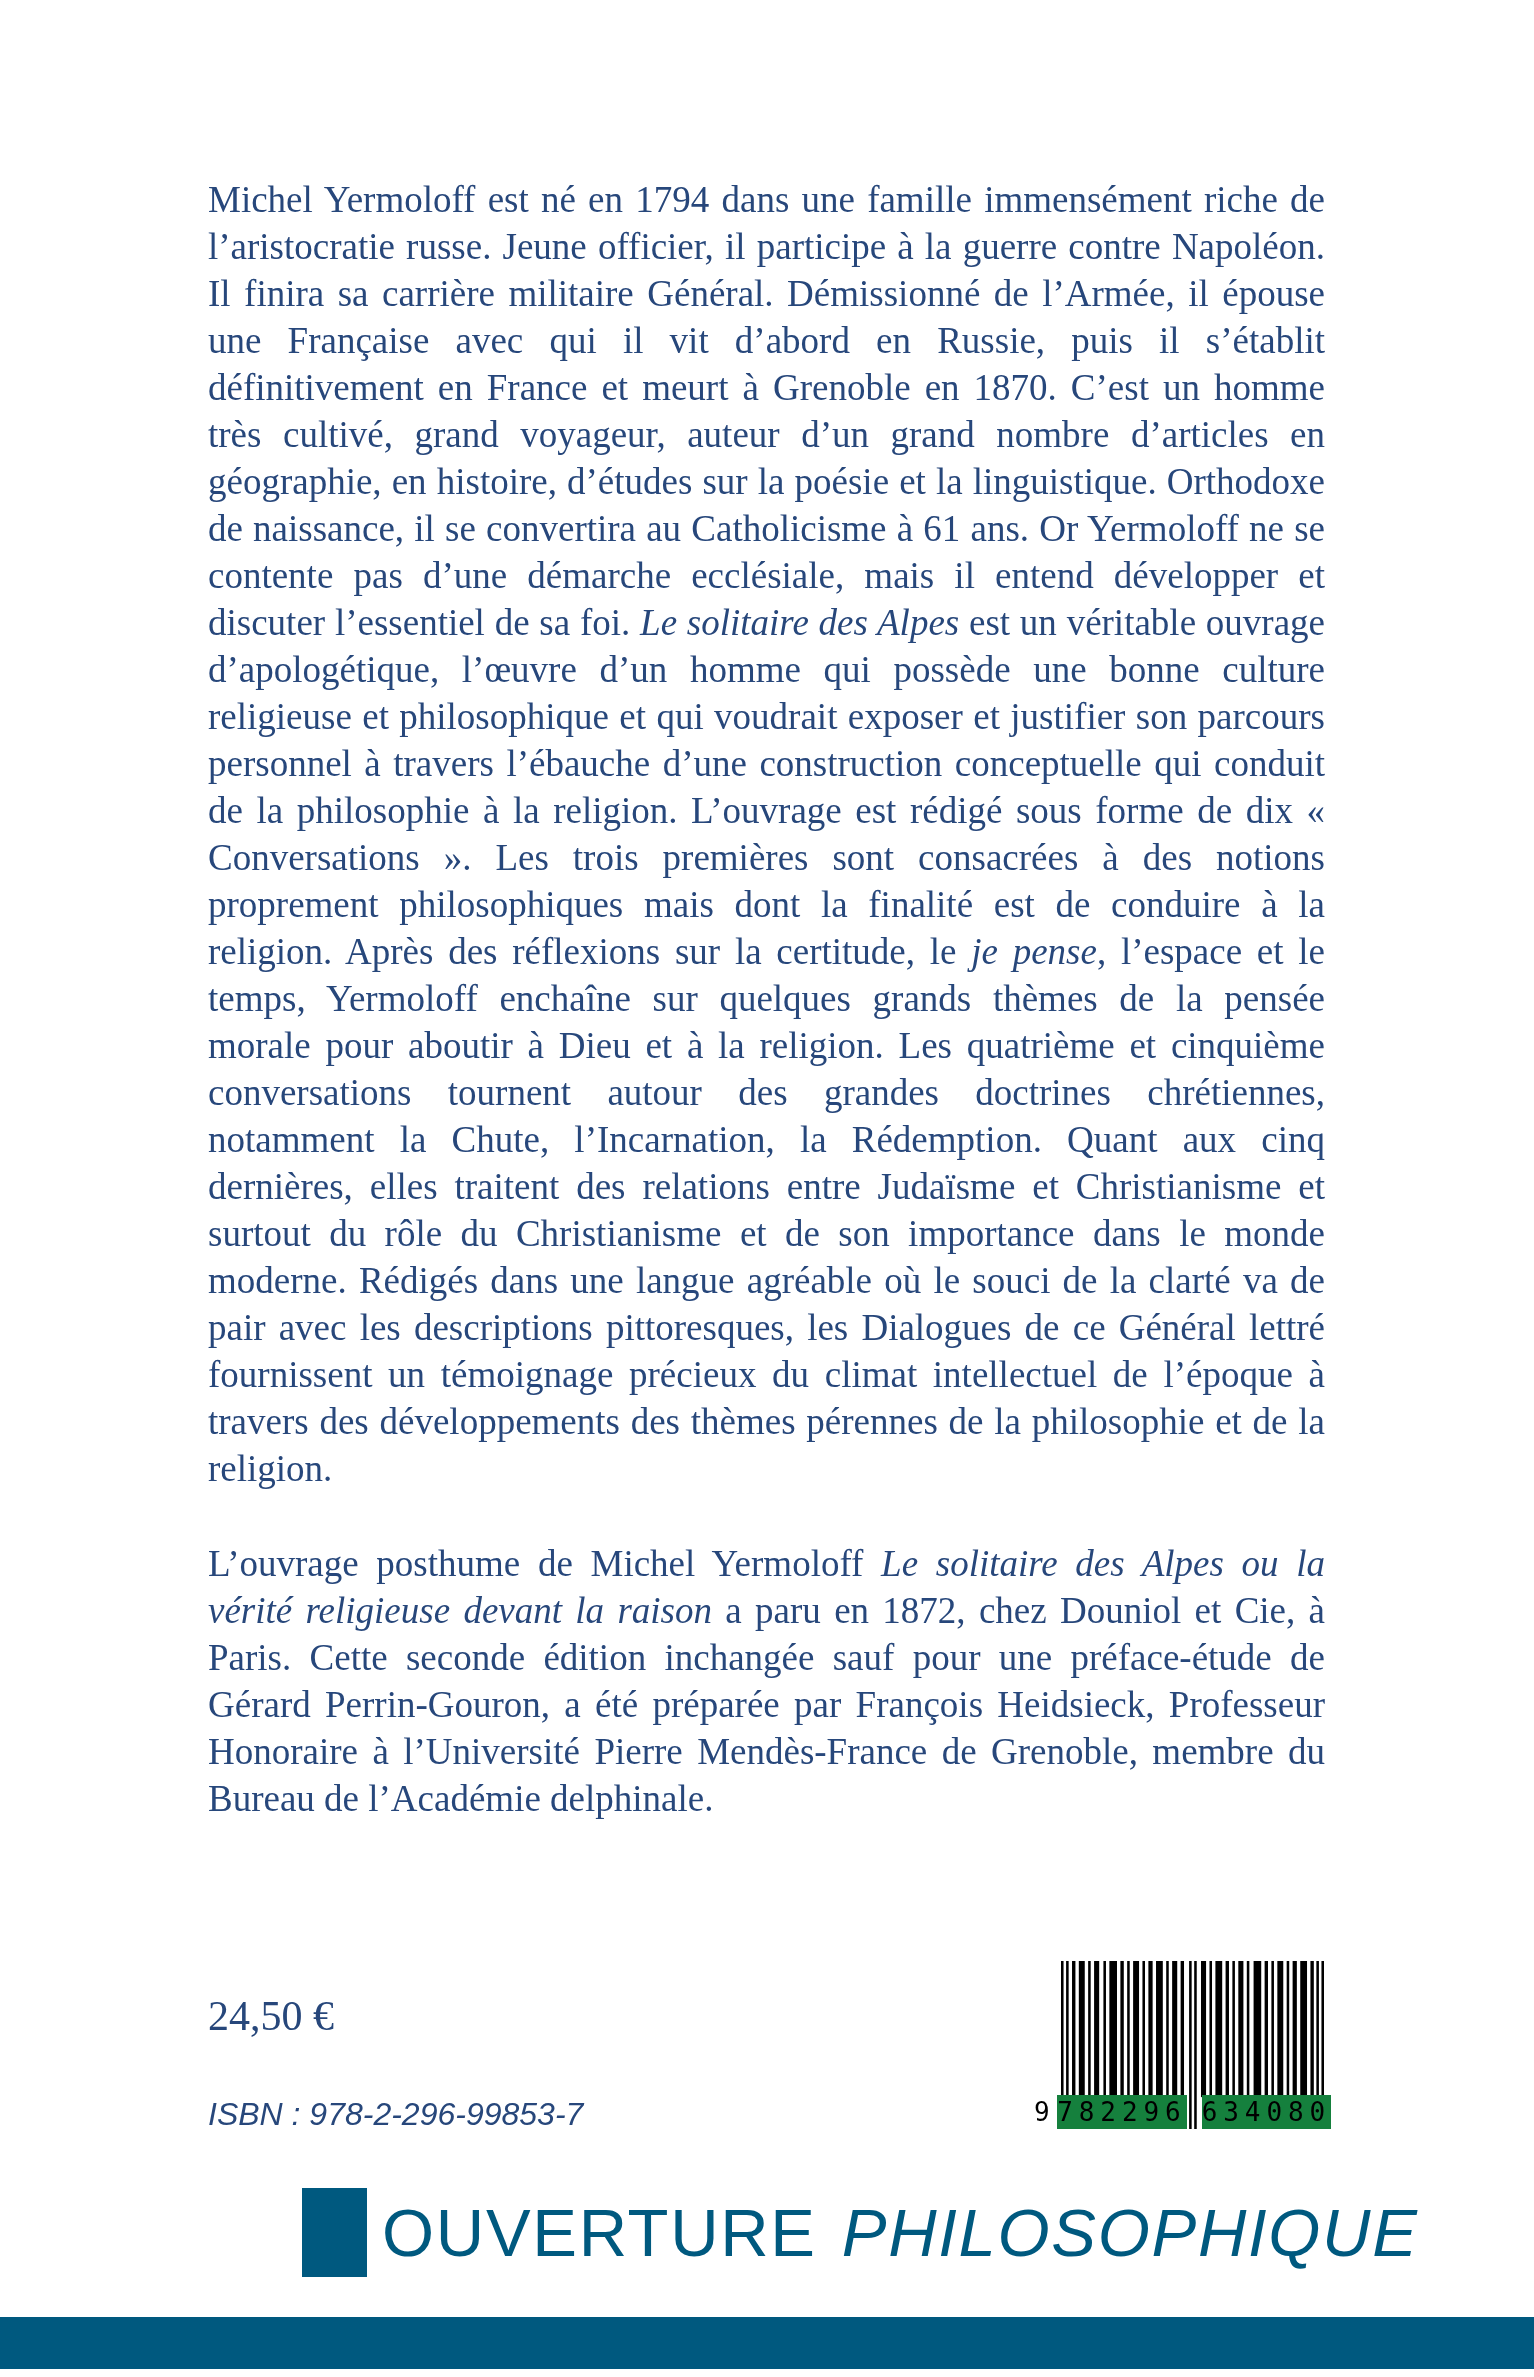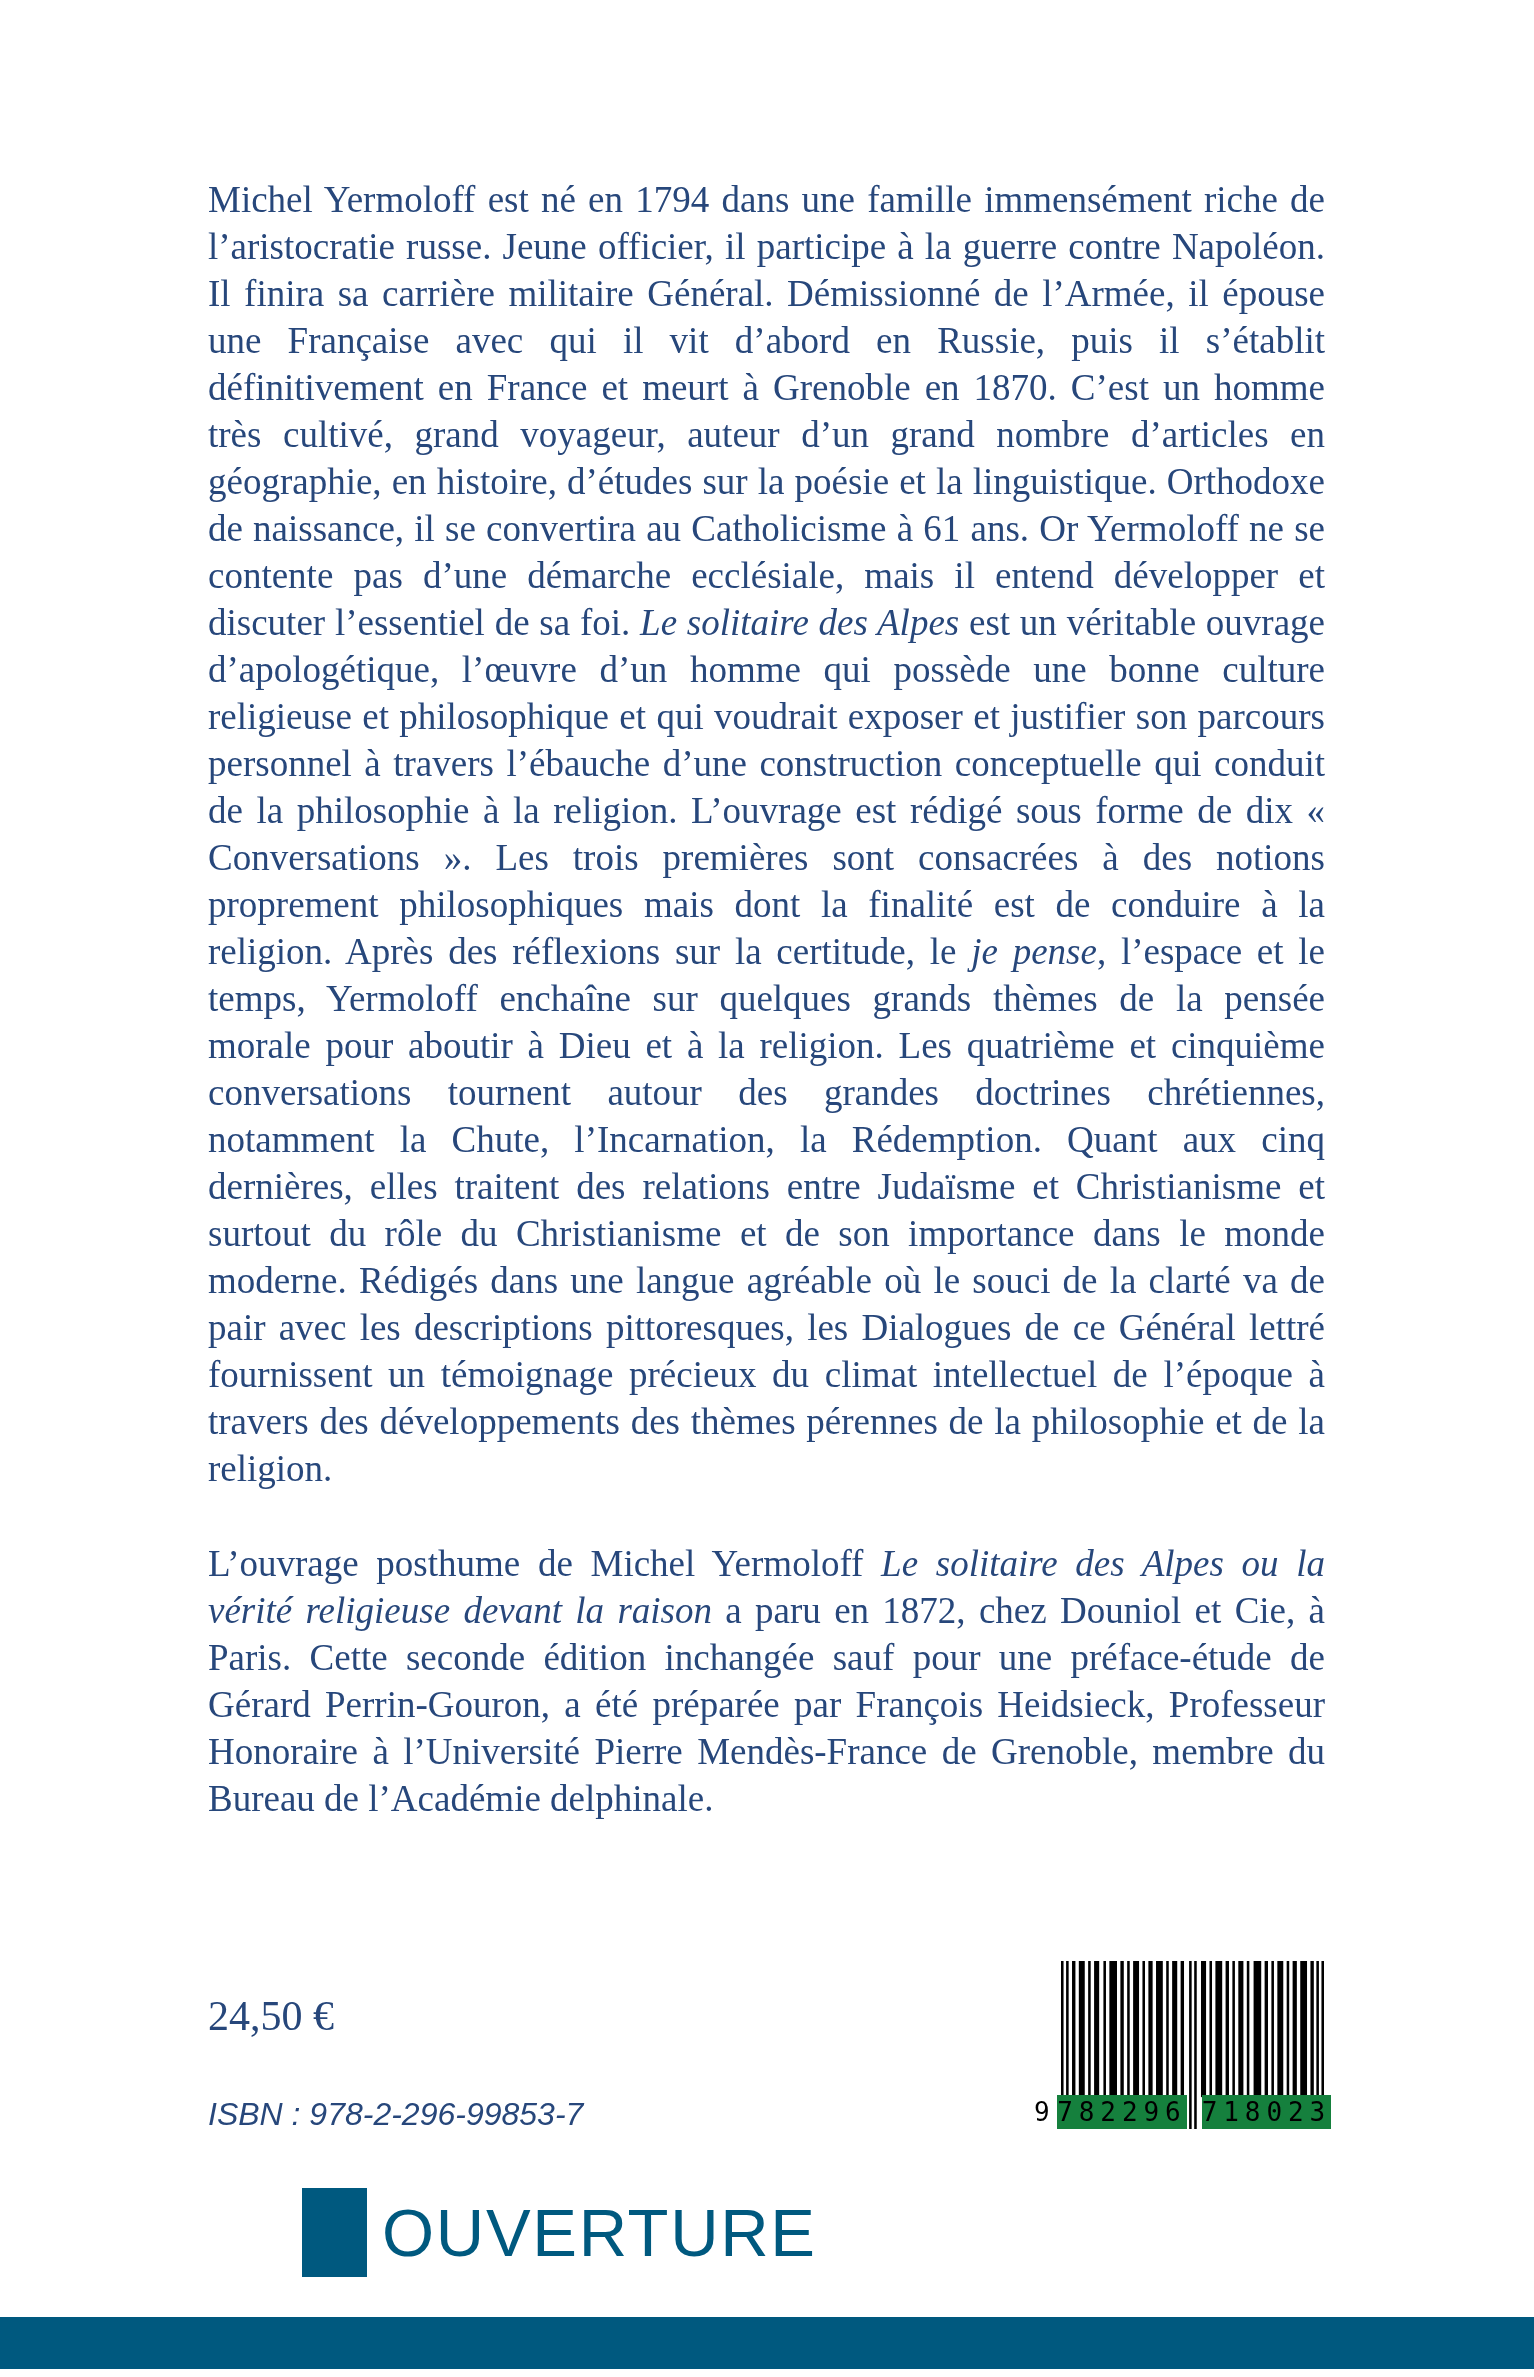--- a/index.html
+++ b/index.html
@@ -181,26 +181,27 @@
       <rect x="248" y="0" width="3" height="158" fill="#000"></rect>
       <rect x="255" y="0" width="7" height="158" fill="#000"></rect>
       <rect x="266" y="0" width="3" height="158" fill="#000"></rect>
       <rect x="273" y="0" width="5" height="158" fill="#000"></rect>
       <rect x="282" y="0" width="8" height="158" fill="#000"></rect>
       <rect x="294" y="0" width="4" height="158" fill="#000"></rect>
     </svg>
     <div class="digits">
       <span class="lead">9</span>
       <span class="grp">782296</span>
-      <span class="grp">718023</span>
+      <span class="grp">634080</span>
     </div>
   </div>
 
   <div class="collection-square"></div>
 
   <div class="collection-name">
     <span class="reg">OUVERTURE</span>
+    <span class="it">PHILOSOPHIQUE</span>
   </div>
 
   <div class="bottom-bar"></div>
 
 </div>
 
 
 </body></html>

